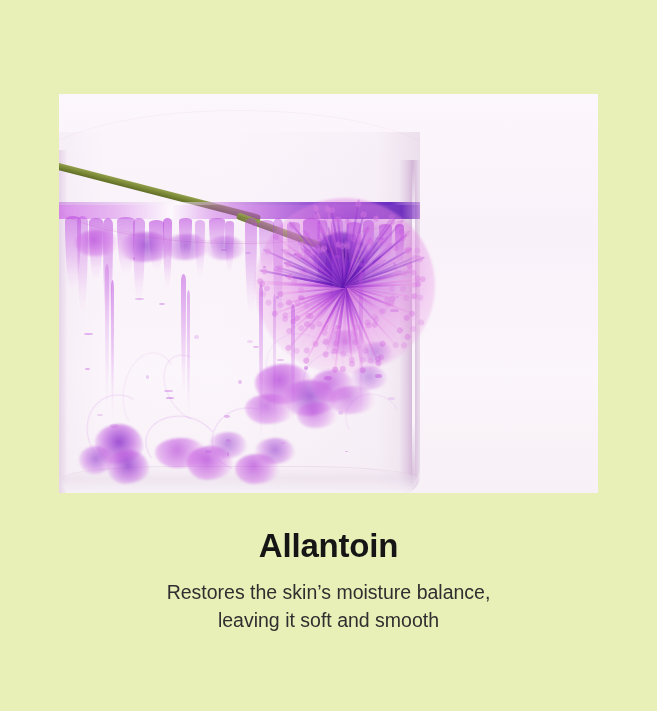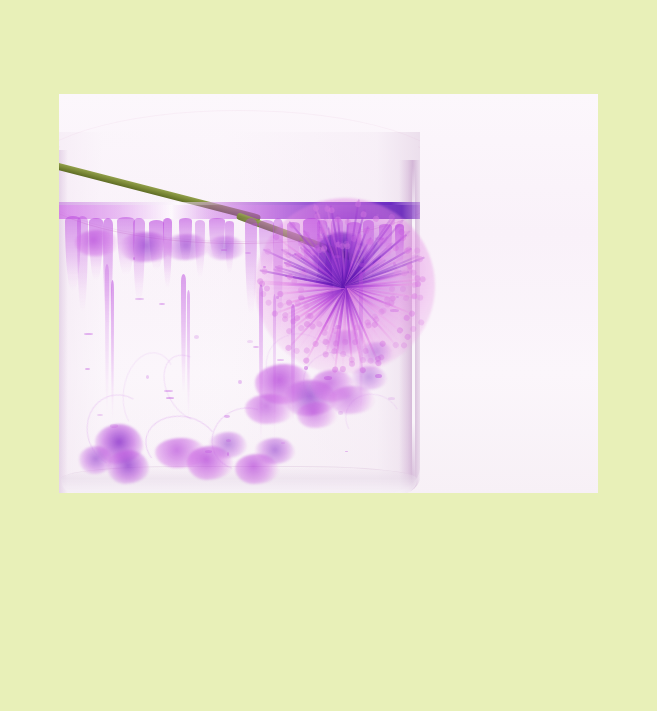--- a/index.html
+++ b/index.html
@@ -627,14 +627,18 @@
           <div class="speck" style="left: 192.685px; top: 128.813px; width: 8.31116px; height: 3.48631px; opacity: 0.56;"></div>
           <div class="speck" style="left: 86.569px; top: 280.787px; width: 3.45289px; height: 3.95622px; opacity: 0.39;"></div>
           <div class="speck" style="left: 185.913px; top: 157.965px; width: 5.89783px; height: 2.26919px; opacity: 0.44;"></div>
           <div class="speck" style="left: 100.281px; top: 209.197px; width: 5.45908px; height: 2.12253px; opacity: 0.61;"></div>
           <div class="speck" style="left: 329.083px; top: 303.435px; width: 6.51707px; height: 3.01599px; opacity: 0.26;"></div>
           <div class="speck" style="left: 134.661px; top: 240.829px; width: 5.66563px; height: 4.55389px; opacity: 0.34;"></div>
         </div>
     </div>
   </div>
 
+  <div class="caption">
+    <h2 class="title">Allantoin</h2>
+    <p class="desc">Restores the skin’s moisture balance, leaving it soft and smooth</p>
+  </div>
 
 </div>
 
 </body></html>

